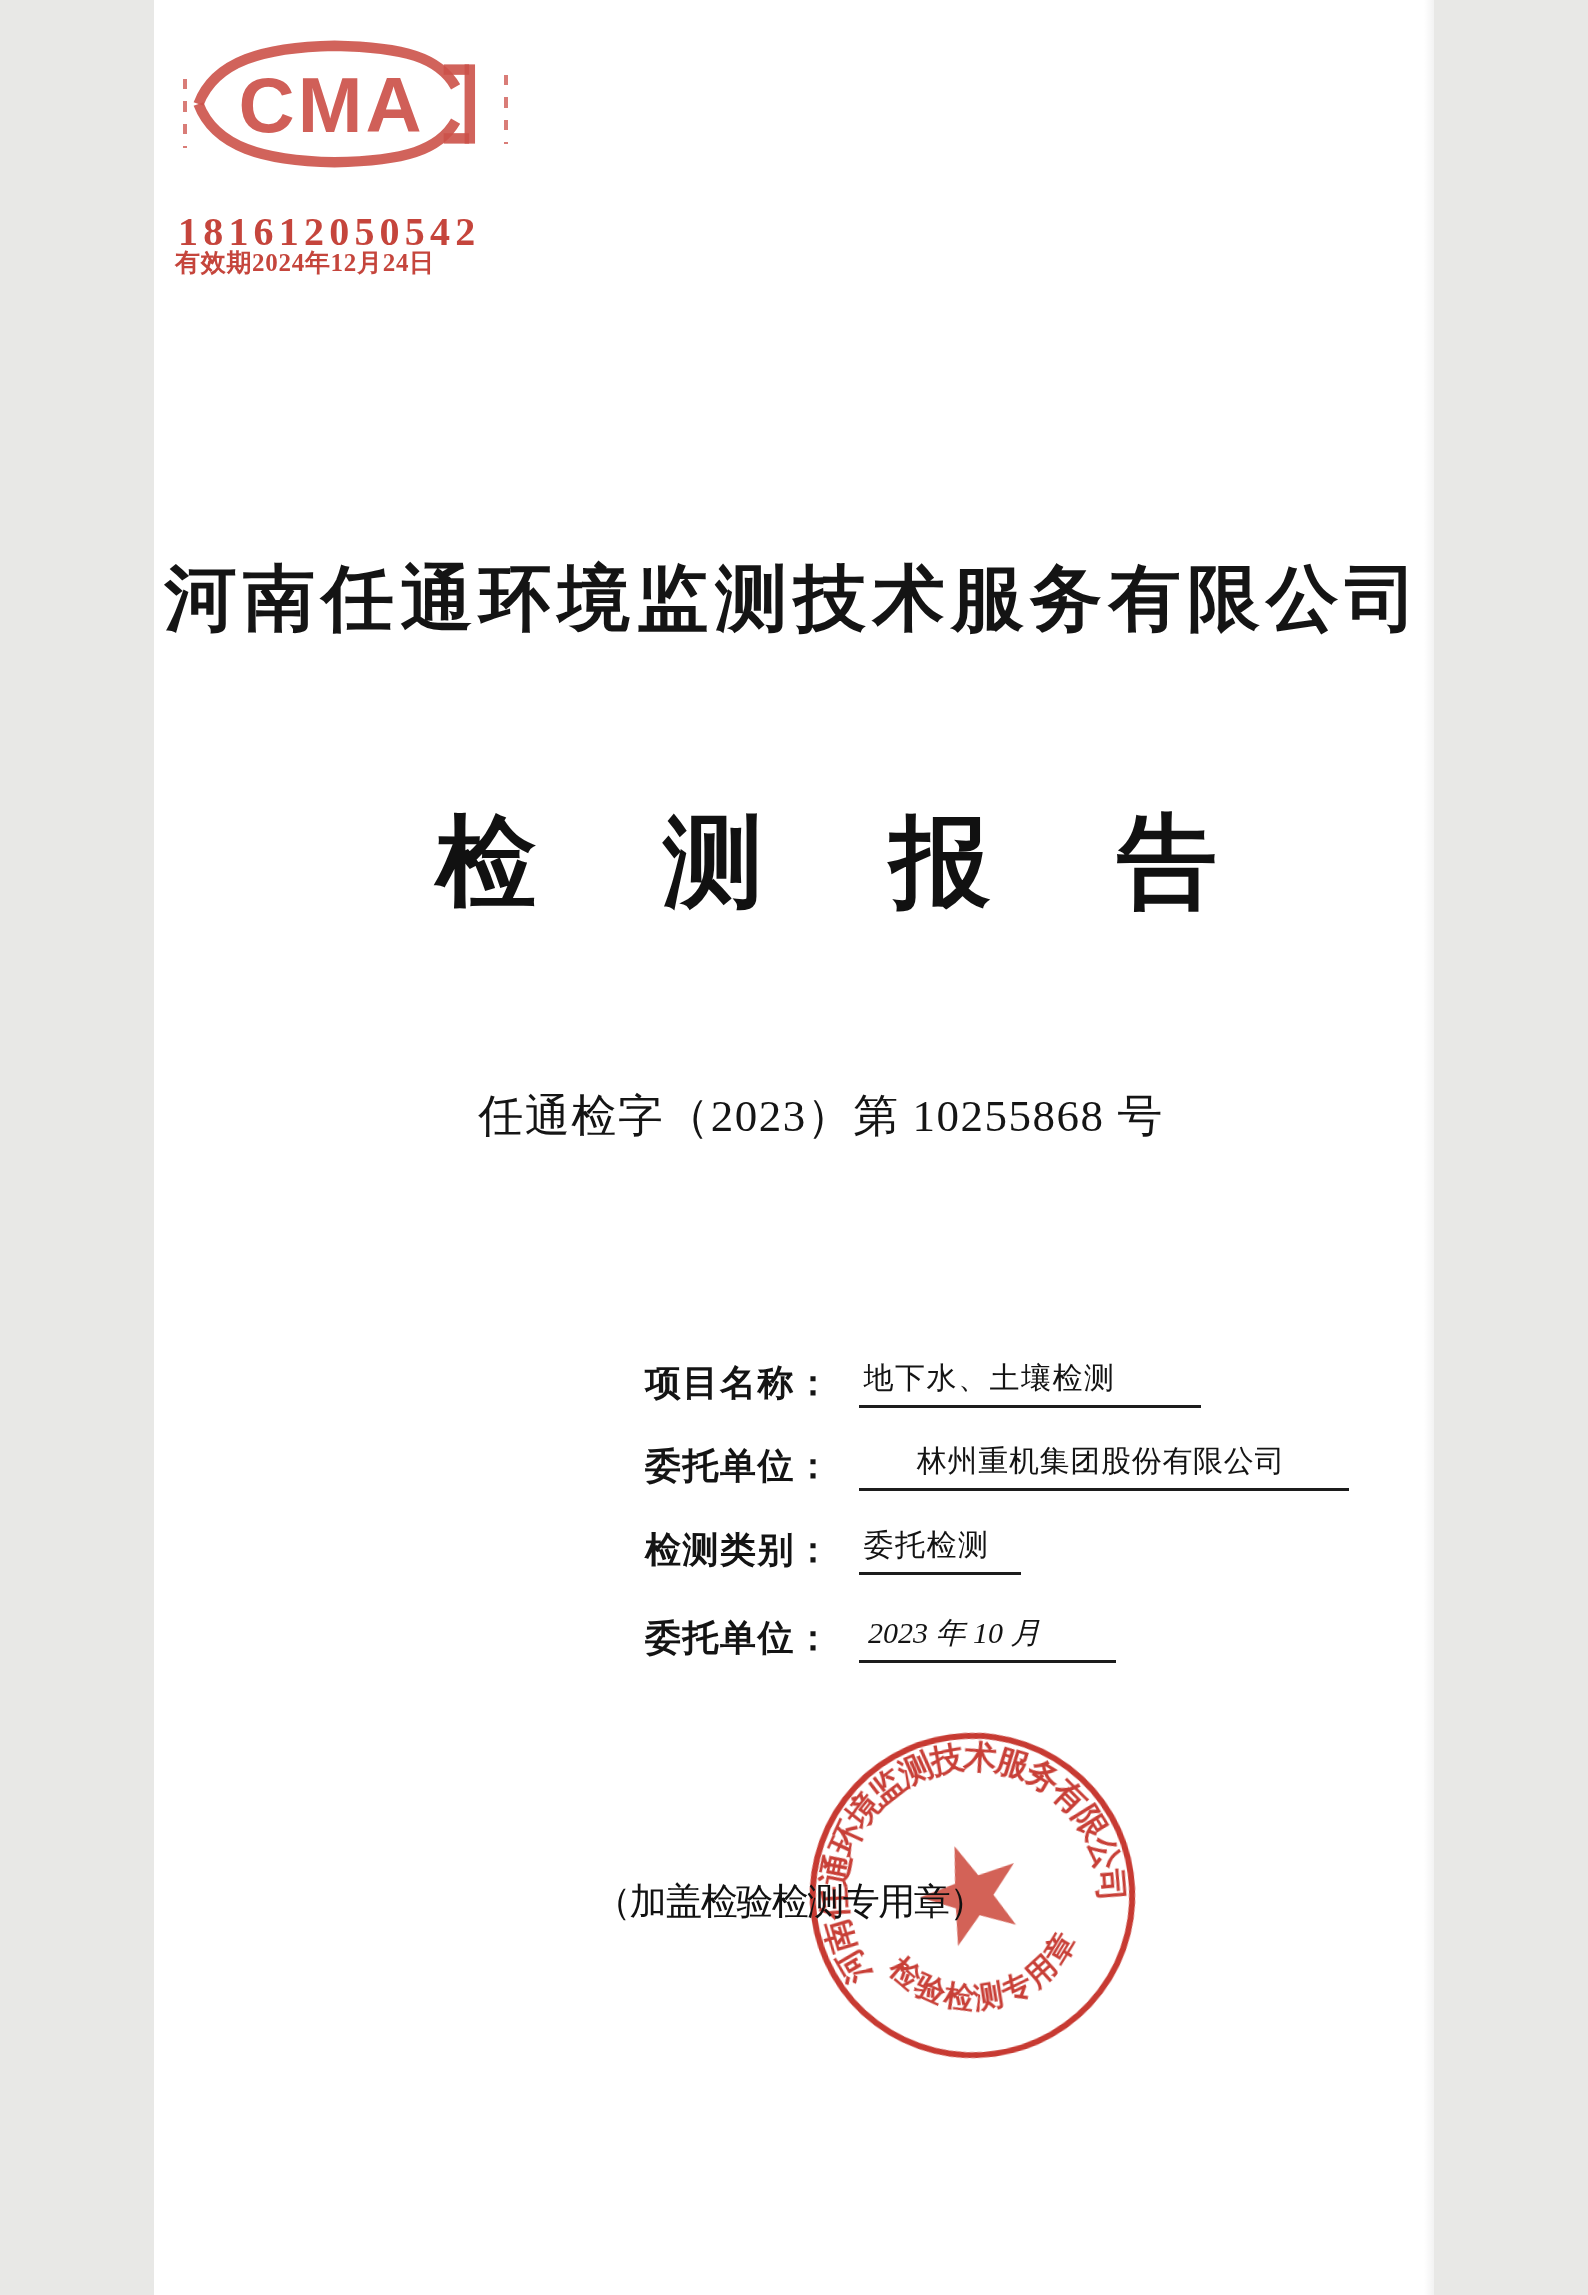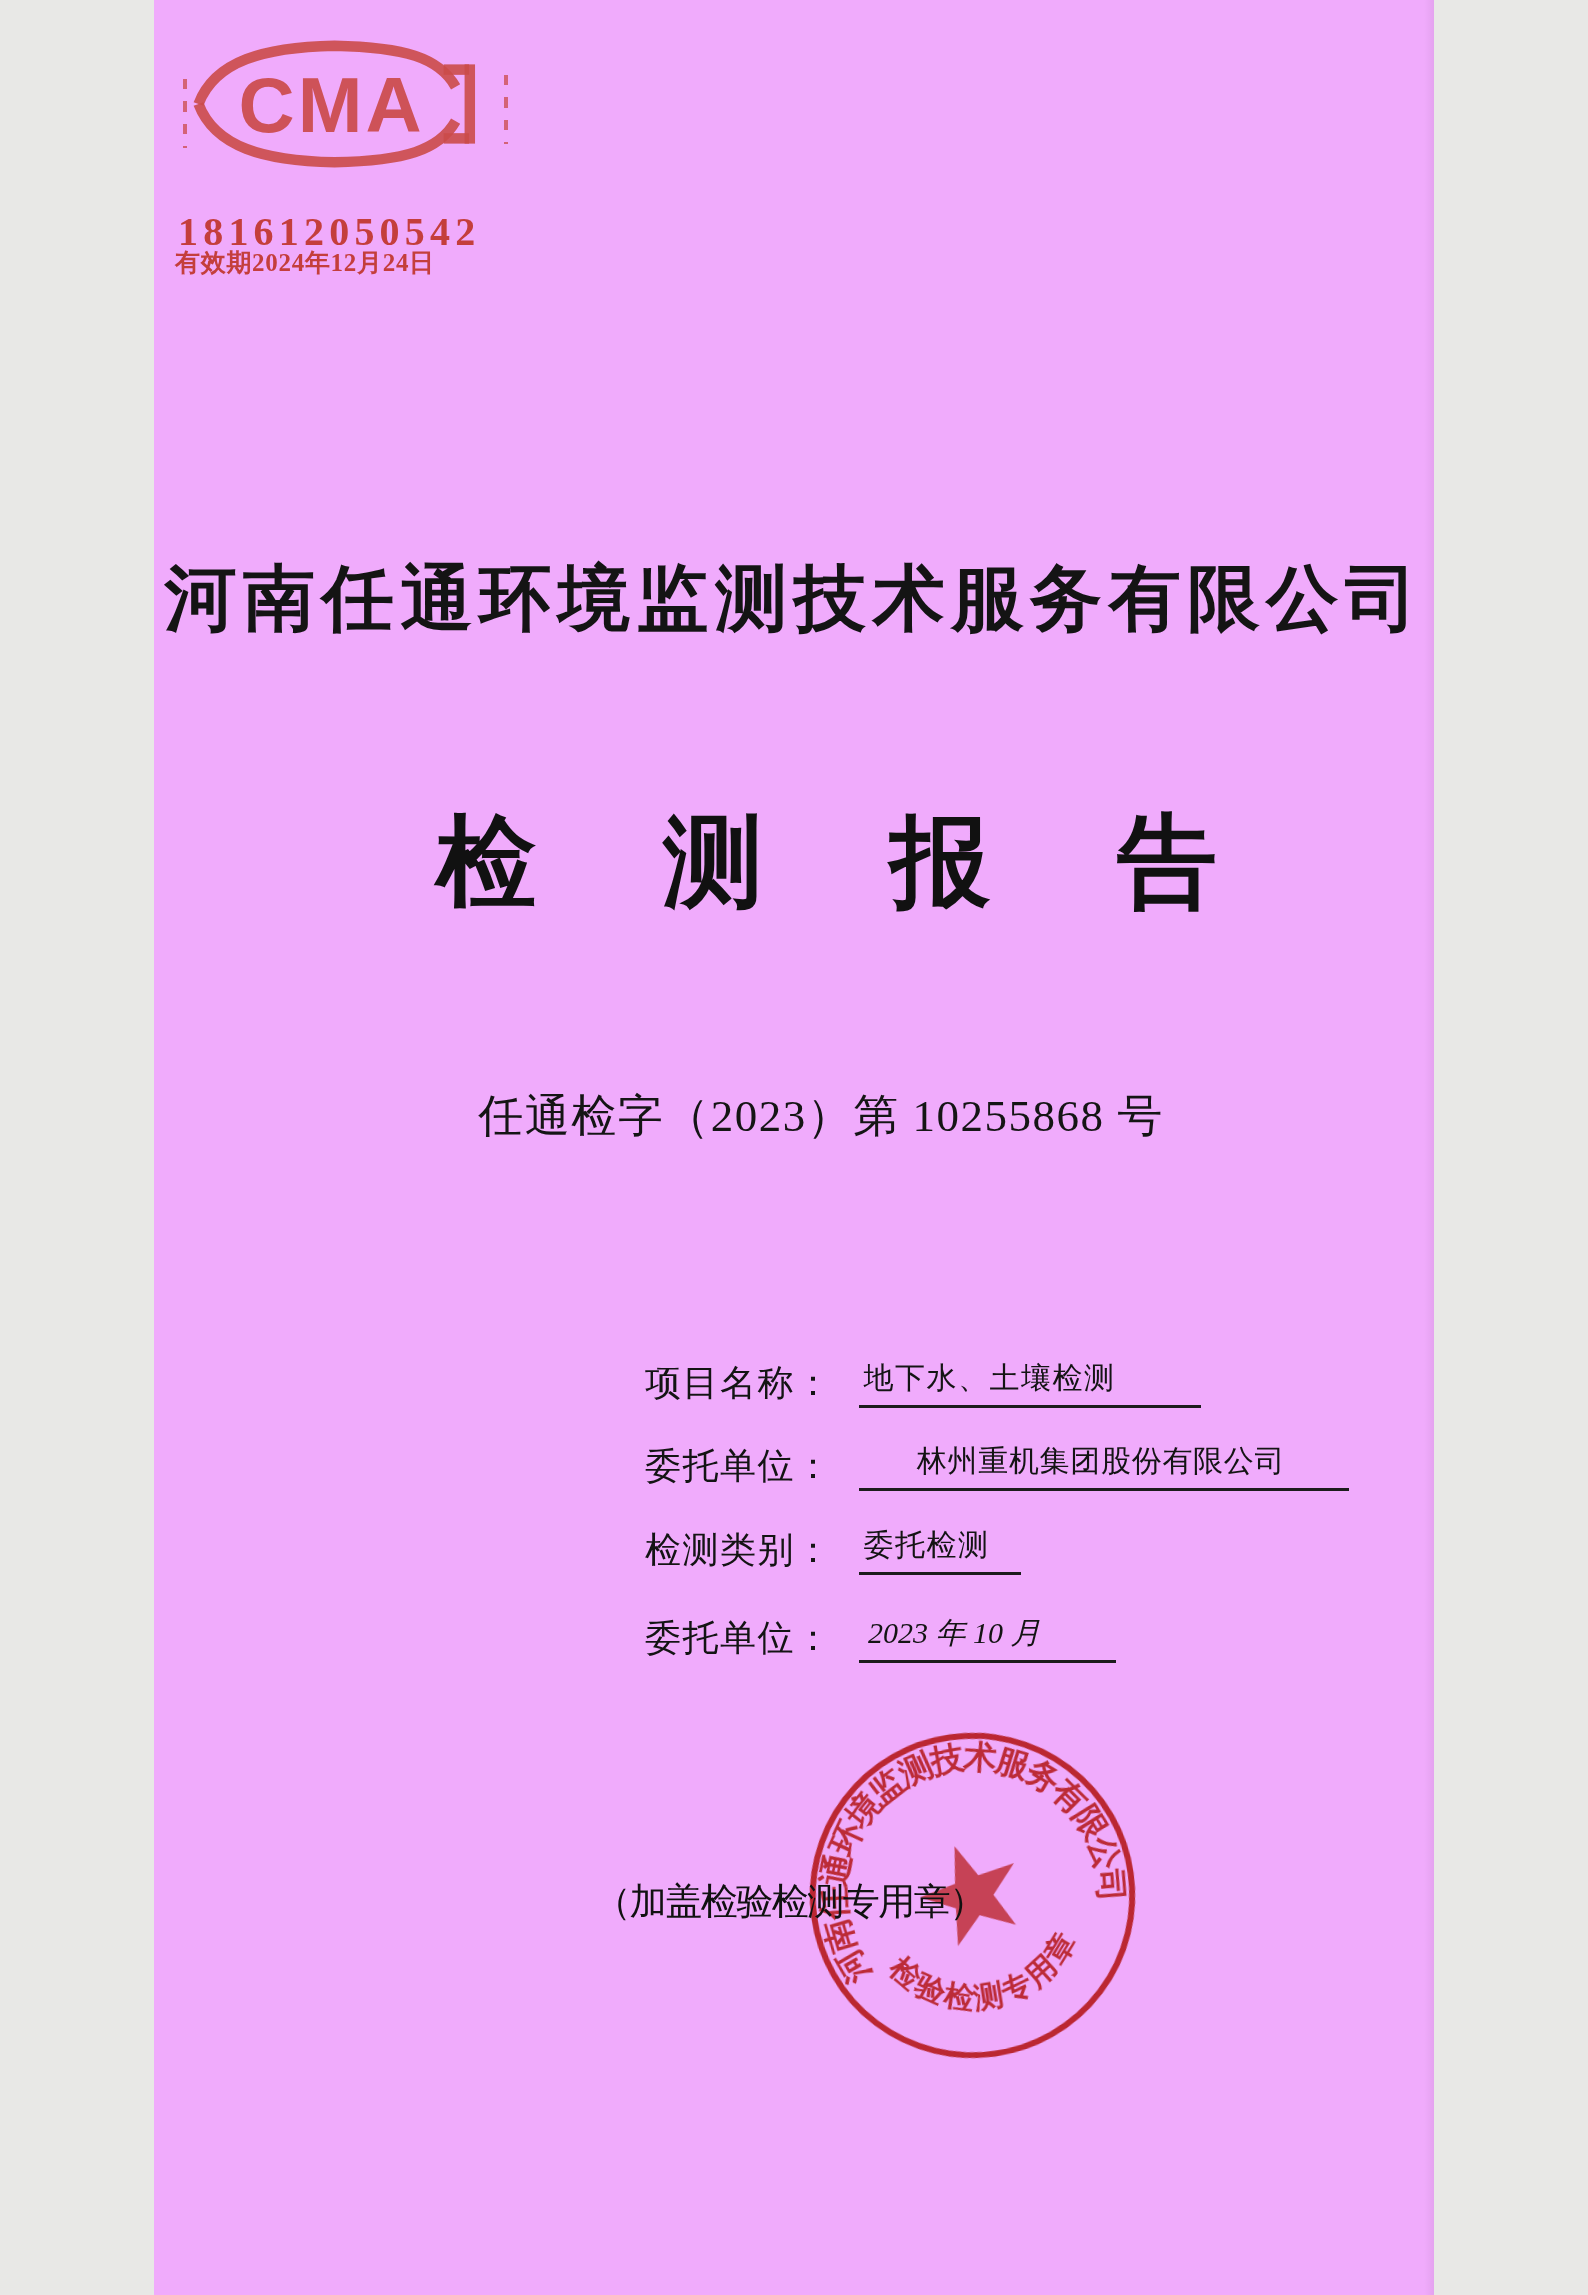--- a/index.html
+++ b/index.html
@@ -1,20 +1,20 @@
 <!DOCTYPE html>
 <html style="font-size:12px"><head>
 <meta charset="utf-8">
 <style>
   html,body{margin:0;padding:0;background:#e8e8e6;}
   .page{
     position:relative;
     width:1280px;height:2295px;
     margin:0 auto;
-    background:#f0abfc;
+    background:#ffffff;
     overflow:hidden;
     font-family:"Liberation Serif", serif;
     color:#1a1a1a;
   }
   .page::after{ 
     content:"";position:absolute;top:0;right:0;width:10.5px;height:100%;
     background:linear-gradient(to right, rgba(0,0,0,0), rgba(0,0,0,.05));
     pointer-events:none;
   }
 
@@ -61,21 +61,21 @@
     text-align:center;
     font-family:"Liberation Serif", serif;
     font-size:45px;letter-spacing:1.5px;color:#151515;white-space:nowrap;
   }
 
   
   .fields{position:absolute;left:491px;top:0;width:824px;}
   .field-row{position:absolute;left:0;white-space:nowrap;}
   .field-row .label{
     display:inline-block;width:180px;
-    font-family:"Liberation Sans", sans-serif;font-weight:400;
+    font-family:"Liberation Sans", sans-serif;font-weight:700;
     font-size:36px;letter-spacing:1.5px;color:#141414;vertical-align:bottom;
   }
   .field-row .value{
     display:inline-block;margin-left:34px;
     font-family:"Liberation Serif", serif;font-size:30px;color:#141414;
     border-bottom:3px solid #1c1c1c;vertical-align:bottom;
     padding:0 10.5px 6px 4.5px;
   }
   .row-0{top:1358px;} .row-0 .value{min-width:327px;letter-spacing:1.5px;}
   .row-1{top:1441px;text-align:center;} .row-1 .value{min-width:475px;letter-spacing:0.7px;}

